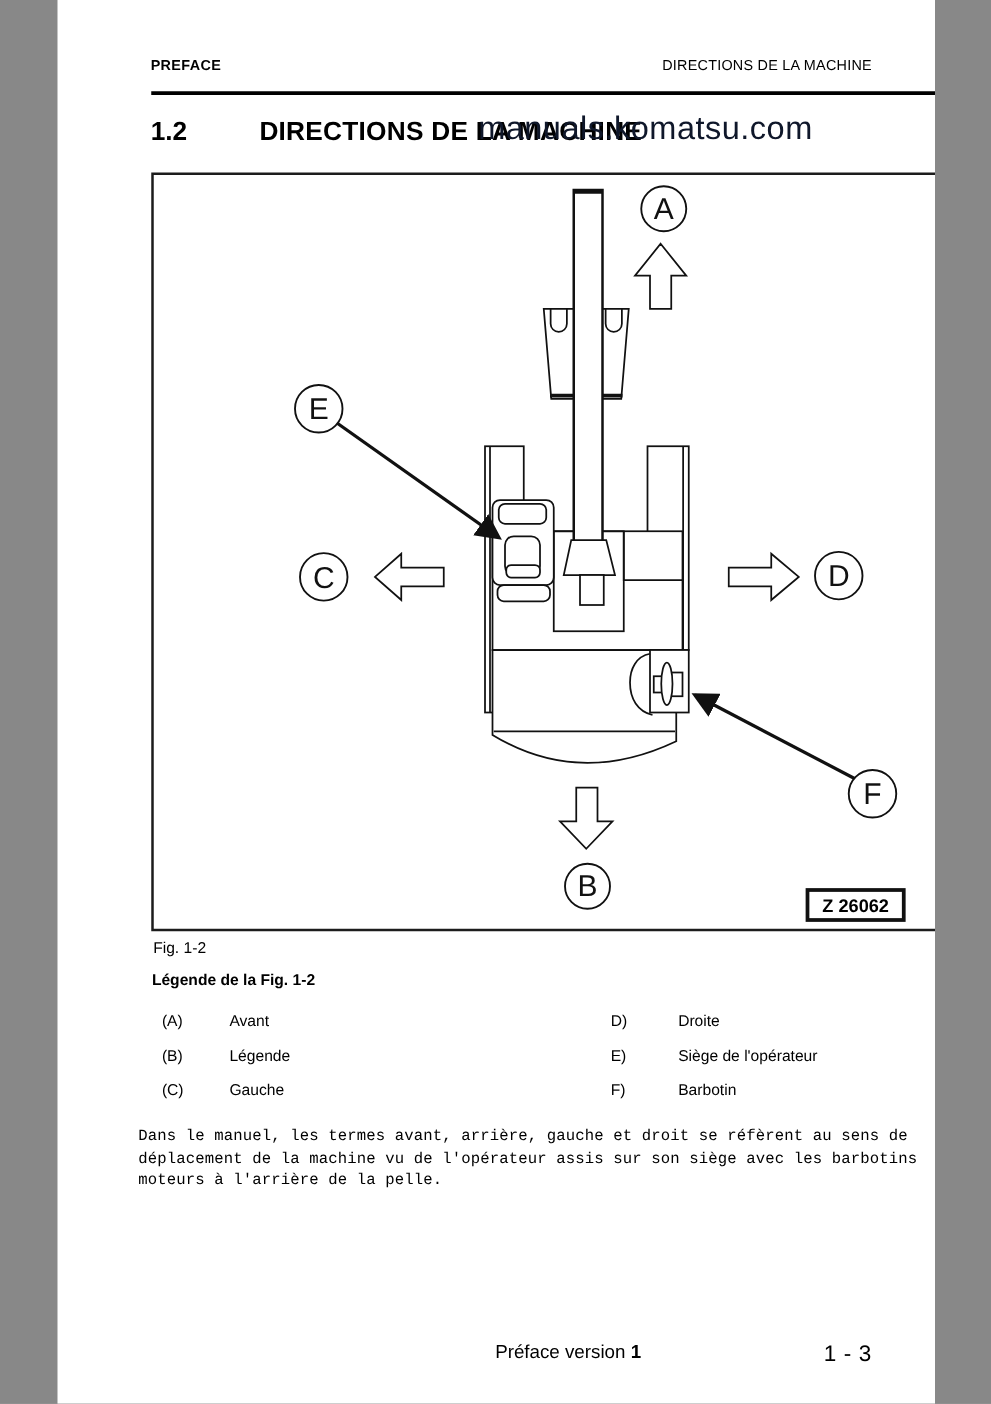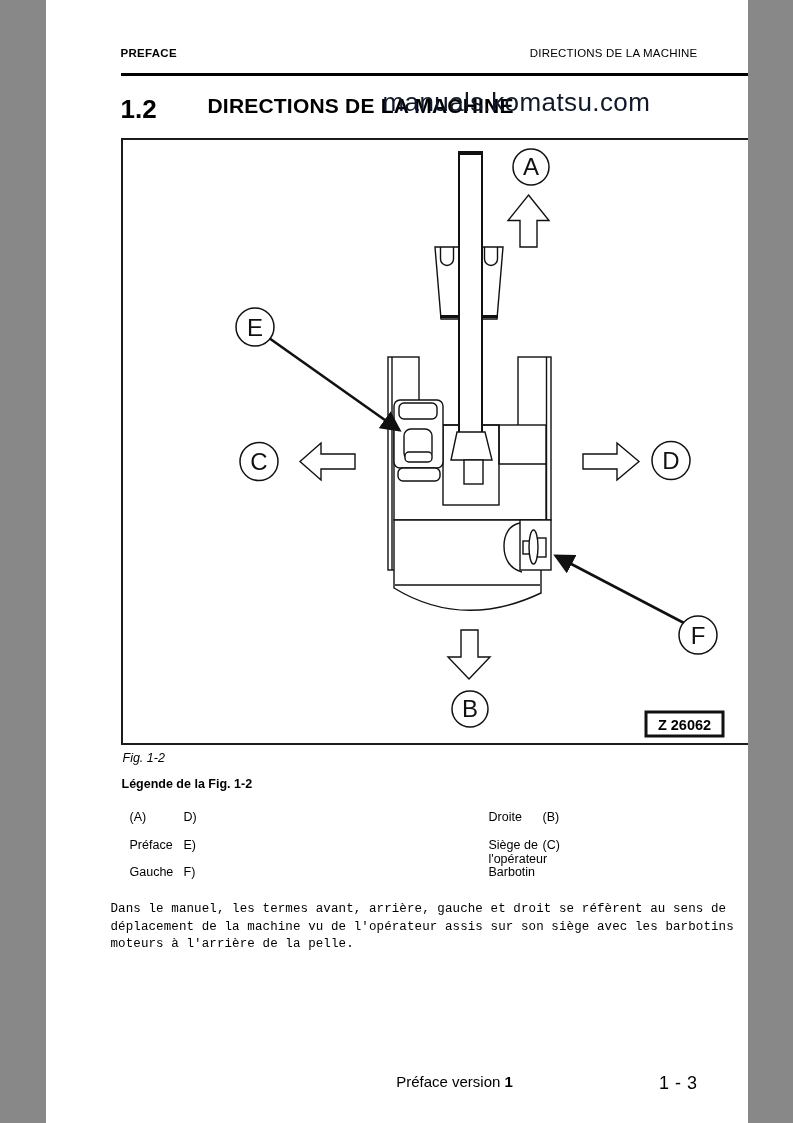--- a/index.html
+++ b/index.html
@@ -5,26 +5,26 @@
   html,body{margin:0;padding:0;background:#888;}
   .page{
     position:relative;width:702px;height:1123px;margin:0 auto;
     background:#ffffff;font-family:"Liberation Sans",sans-serif;color:#000;
     overflow:hidden;
   }
   .abs{position:absolute;}
   .hdr-left{left:75px;top:47px;font-size:11.5px;font-weight:bold;letter-spacing:.3px;}
   .hdr-right{right:50px;top:47px;font-size:11.5px;letter-spacing:.2px;}
   .hdr-rule{left:75px;top:73px;width:668px;height:2.5px;background:#000;}
-  .sec-num{left:75px;top:94px;font-size:26px;font-weight:bold;}
+  .sec-num{left:75px;top:94px;font-size:21px;font-weight:bold;}
   .sec-title{left:162px;top:94px;font-size:21px;font-weight:bold;letter-spacing:.2px;}
   .watermark{left:337px;top:87px;font-size:26px;color:#0f172a;letter-spacing:.4px;white-space:nowrap;}
   .fig-frame{left:75px;top:138px;width:664px;height:603px;border:2px solid #1c1c1c;background:#fff;}
   .fig-frame svg{display:block;width:664px;height:603px;}
-  .fig-caption{left:77px;top:751px;font-size:12.5px;font-style:italic;}
+  .fig-caption{left:77px;top:751px;font-size:12.5px;}
   .legend-heading{left:76px;top:777px;font-size:12.5px;font-weight:bold;}
   .legend{
     left:84px;top:810px;width:659px;
     display:grid;grid-template-columns:54px 305px 54px 1fr;
     grid-auto-rows:27.5px;align-items:start;font-size:12.5px;
   }
   .body-par{left:65px;top:901px;width:672px;font-size:12.5px;line-height:17.5px;letter-spacing:.1px;font-family:Liberation Mono, monospace;}
   .ftr-center{left:75px;top:1073px;width:668px;text-align:center;font-size:15px;}
   .ftr-right{right:50px;top:1073px;font-size:18px;font-weight:normal;letter-spacing:.5px;}
   .b{font-weight:bold;}
@@ -139,25 +139,26 @@
         <text class="ref-text" x="636.5" y="727.5" text-anchor="middle" stroke="none">Z 26062</text>
       </g>
     </svg>
   </div>
 
   <div class="abs fig-caption">Fig. 1-2</div>
   <div class="abs legend-heading">Légende de la Fig. 1-2</div>
 
   <div class="abs legend">
     <span>(A)</span>
+    <span>Avant</span>
     <span>D)</span>
     <span>Droite</span>
 
     <span>(B)</span>
-    <span>Préface</span>
+    <span>Légende</span>
     <span>E)</span>
     <span>Siège de l'opérateur</span>
 
     <span>(C)</span>
     <span>Gauche</span>
     <span>F)</span>
     <span>Barbotin</span>
   </div>
 
   <div class="abs body-par">Dans le manuel, les termes avant, arrière, gauche et droit se réfèrent au sens de déplacement de la machine vu de l'opérateur assis sur son siège avec les barbotins moteurs à l'arrière de la pelle.</div>

